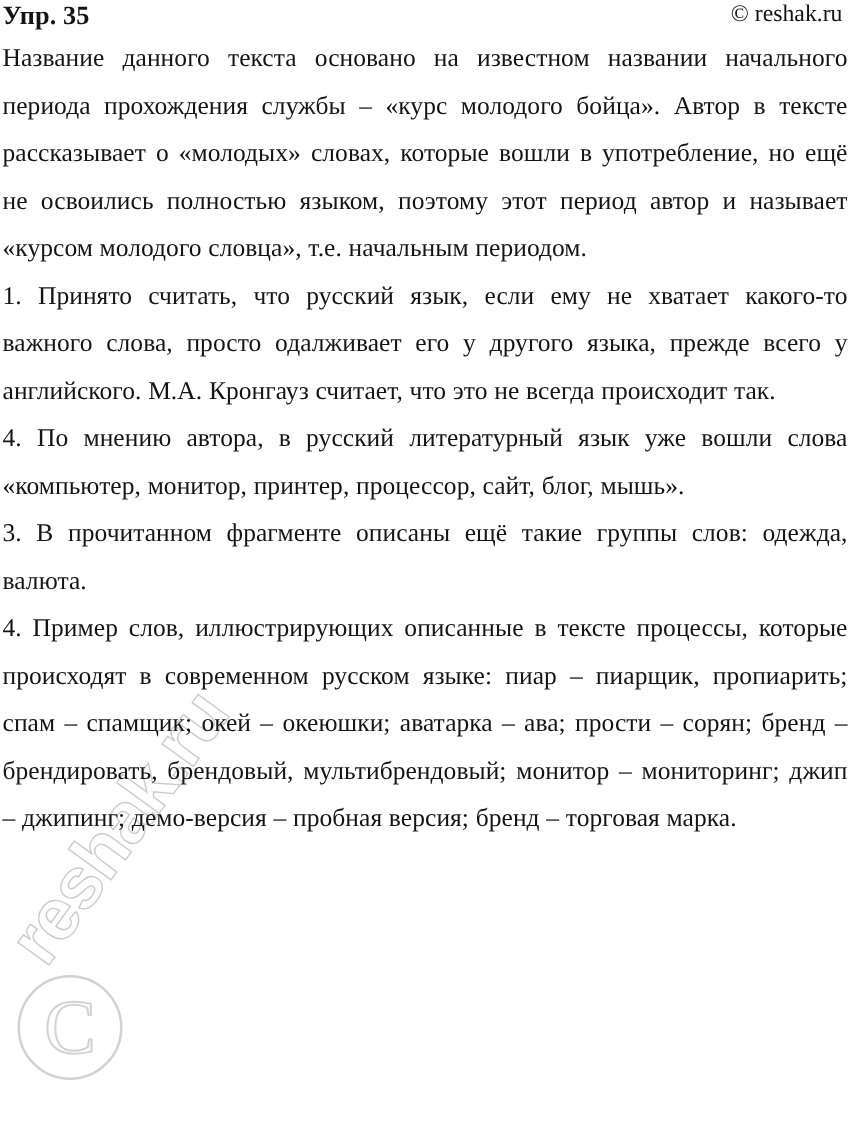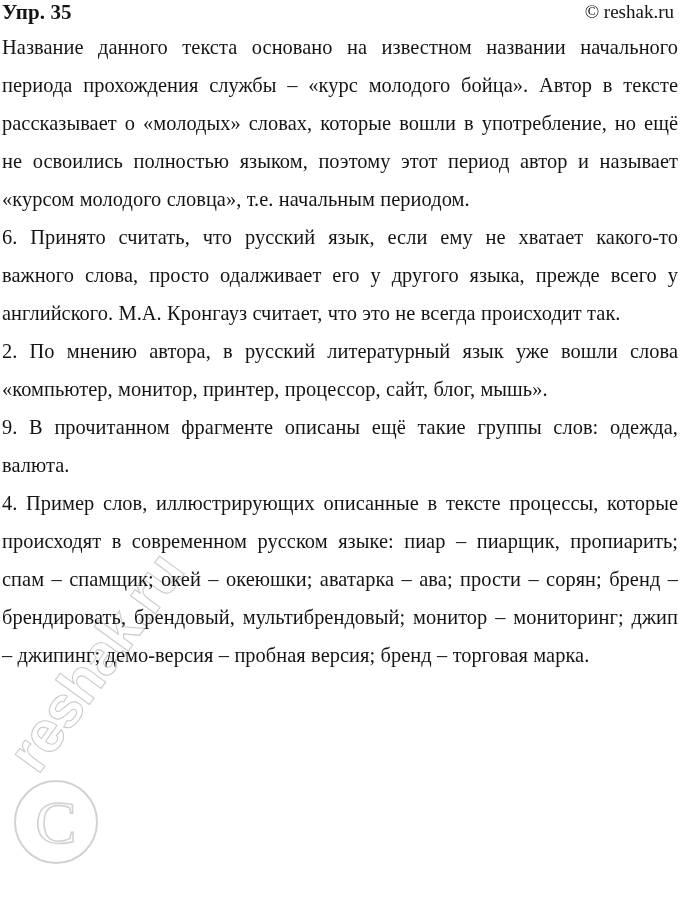--- a/index.html
+++ b/index.html
@@ -128,19 +128,19 @@
     <div class="header-copy">© reshak.ru</div>
   </div>
 
   <div class="watermark">
     <div class="wm-text">reshak.ru</div>
     <div class="wm-copy"></div>
   </div>
 
   <div class="body-text">
     <p class="para">Название данного текста основано на известном названии начального периода прохождения службы – «курс молодого бойца». Автор в тексте рассказывает о «молодых» словах, которые вошли в употребление, но ещё не освоились полностью языком, поэтому этот период автор и называет «курсом молодого словца», т.е. начальным периодом.</p>
-    <p class="para">6. Принято считать, что русский язык, если ему не хватает какого-то важного слова, просто одалживает его у другого языка, прежде всего у английского. М.А. Кронгауз считает, что это не всегда происходит так.</p>
-    <p class="para">2. По мнению автора, в русский литературный язык уже вошли слова «компьютер, монитор, принтер, процессор, сайт, блог, мышь».</p>
-    <p class="para">9. В прочитанном фрагменте описаны ещё такие группы слов: одежда, валюта.</p>
+    <p class="para">1. Принято считать, что русский язык, если ему не хватает какого-то важного слова, просто одалживает его у другого языка, прежде всего у английского. М.А. Кронгауз считает, что это не всегда происходит так.</p>
+    <p class="para">4. По мнению автора, в русский литературный язык уже вошли слова «компьютер, монитор, принтер, процессор, сайт, блог, мышь».</p>
+    <p class="para">3. В прочитанном фрагменте описаны ещё такие группы слов: одежда, валюта.</p>
     <p class="para">4. Пример слов, иллюстрирующих описанные в тексте процессы, которые происходят в современном русском языке: пиар – пиарщик, пропиарить; спам – спамщик; окей – океюшки; аватарка – ава; прости – сорян; бренд – брендировать, брендовый, мультибрендовый; монитор – мониторинг; джип – джипинг; демо-версия – пробная версия; бренд – торговая марка.</p>
   </div>
 
 </div>
 
 </body></html>

